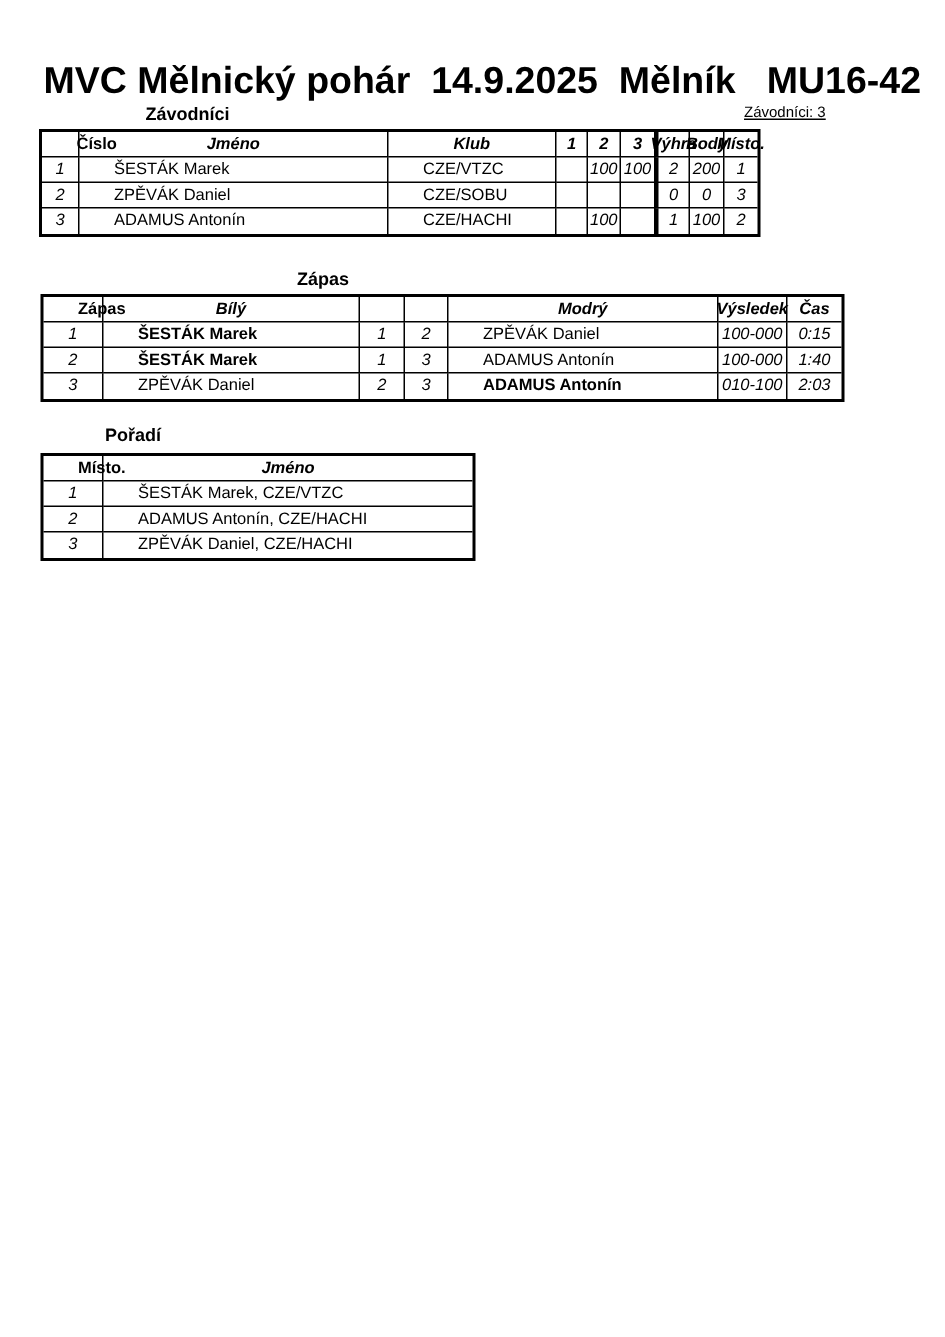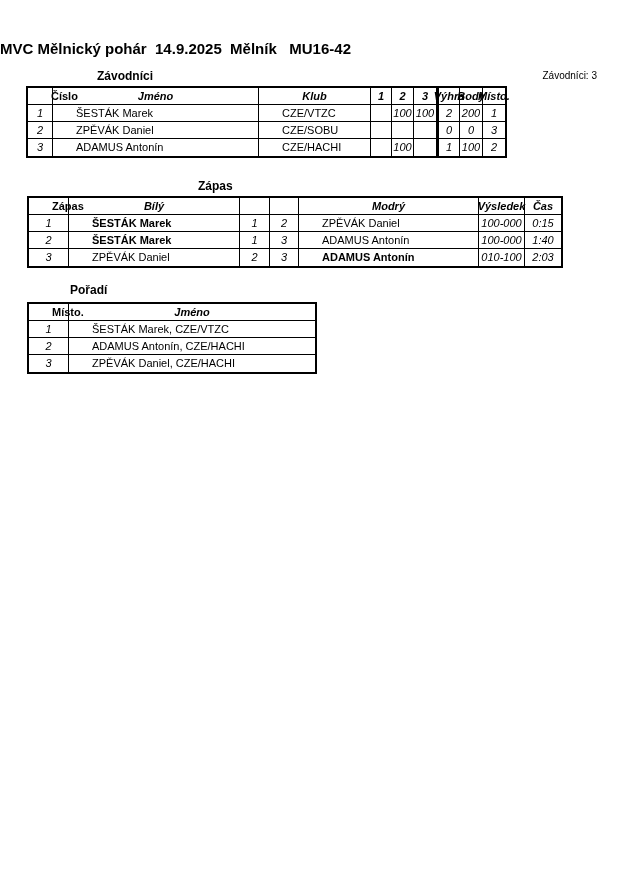--- a/index.html
+++ b/index.html
@@ -3,25 +3,25 @@
 <meta charset="utf-8">
 <style>
   html,body{margin:0;padding:0;}
   body{
     width:630px;height:891px;position:relative;background:#ffffff;
     font-family:"Liberation Sans","DejaVu Sans",sans-serif;color:#000;
     overflow:hidden;
   }
   .abs{position:absolute;}
   .page-title{
-    top:40px;left:0;width:614px;text-align:left;
-    font-size:15px;font-weight:bold;white-space:pre;letter-spacing:0px;
+    top:40px;left:0;width:614px;text-align:right;
+    font-size:25px;font-weight:bold;white-space:pre;letter-spacing:0px;
   }
   .section-title{font-size:12px;font-weight:bold;width:200px;white-space:nowrap;}
-  .count-label{top:70px;left:477px;width:120px;text-align:right;font-size:10px;}
+  .count-label{top:70px;left:496px;width:120px;font-size:10px;text-decoration:underline;}
 
   .tbl{position:absolute;border:2px solid #000;background:#fff;display:grid;}
   .tbl .c{
     height:17px;line-height:17px;font-size:11px;
     border-right:1px solid #000;border-bottom:1px solid #000;
     white-space:nowrap;overflow:visible;box-sizing:border-box;
   }
   .tbl .hdr{font-weight:bold;}
   .tbl .lc{border-right:none;}          
   .tbl .lr{border-bottom:none;}         

